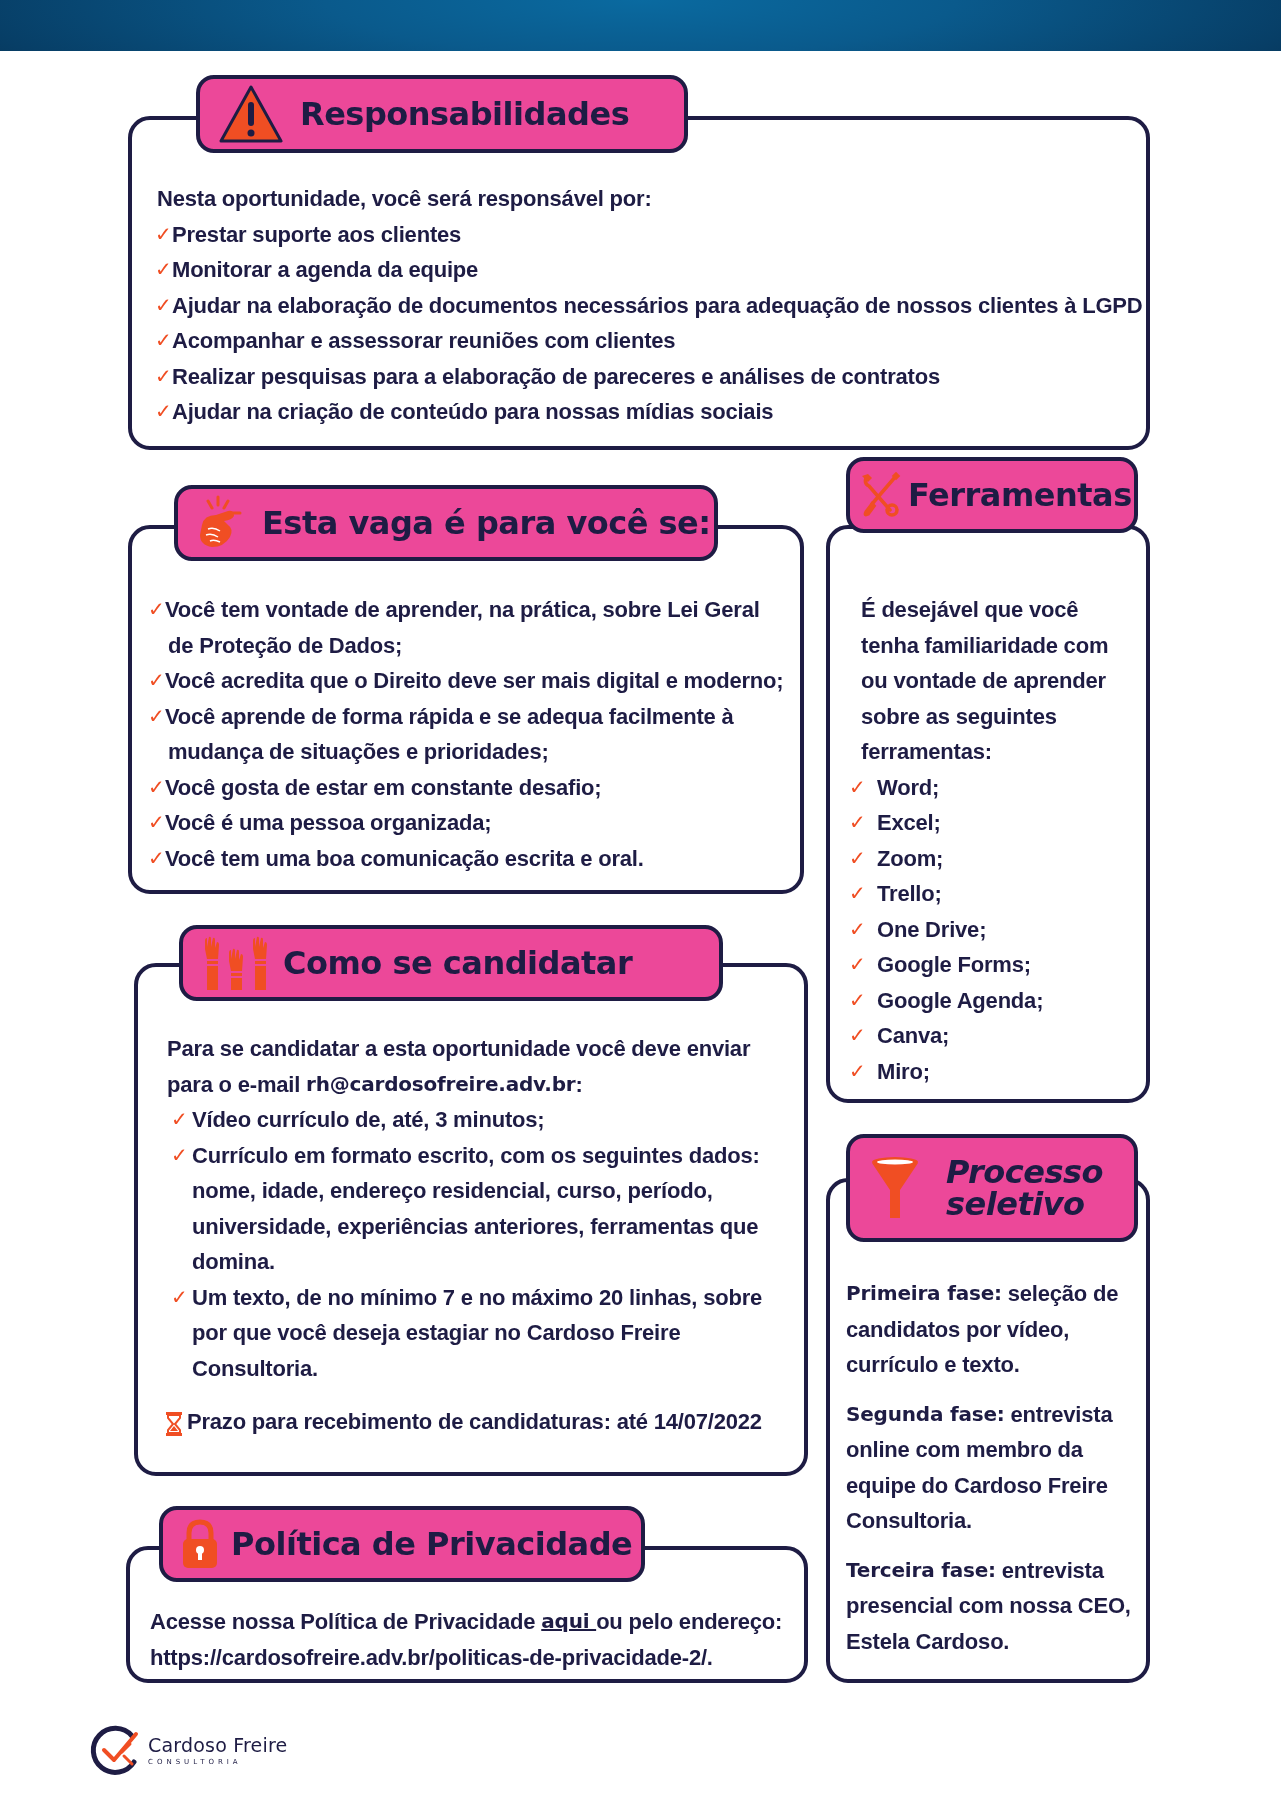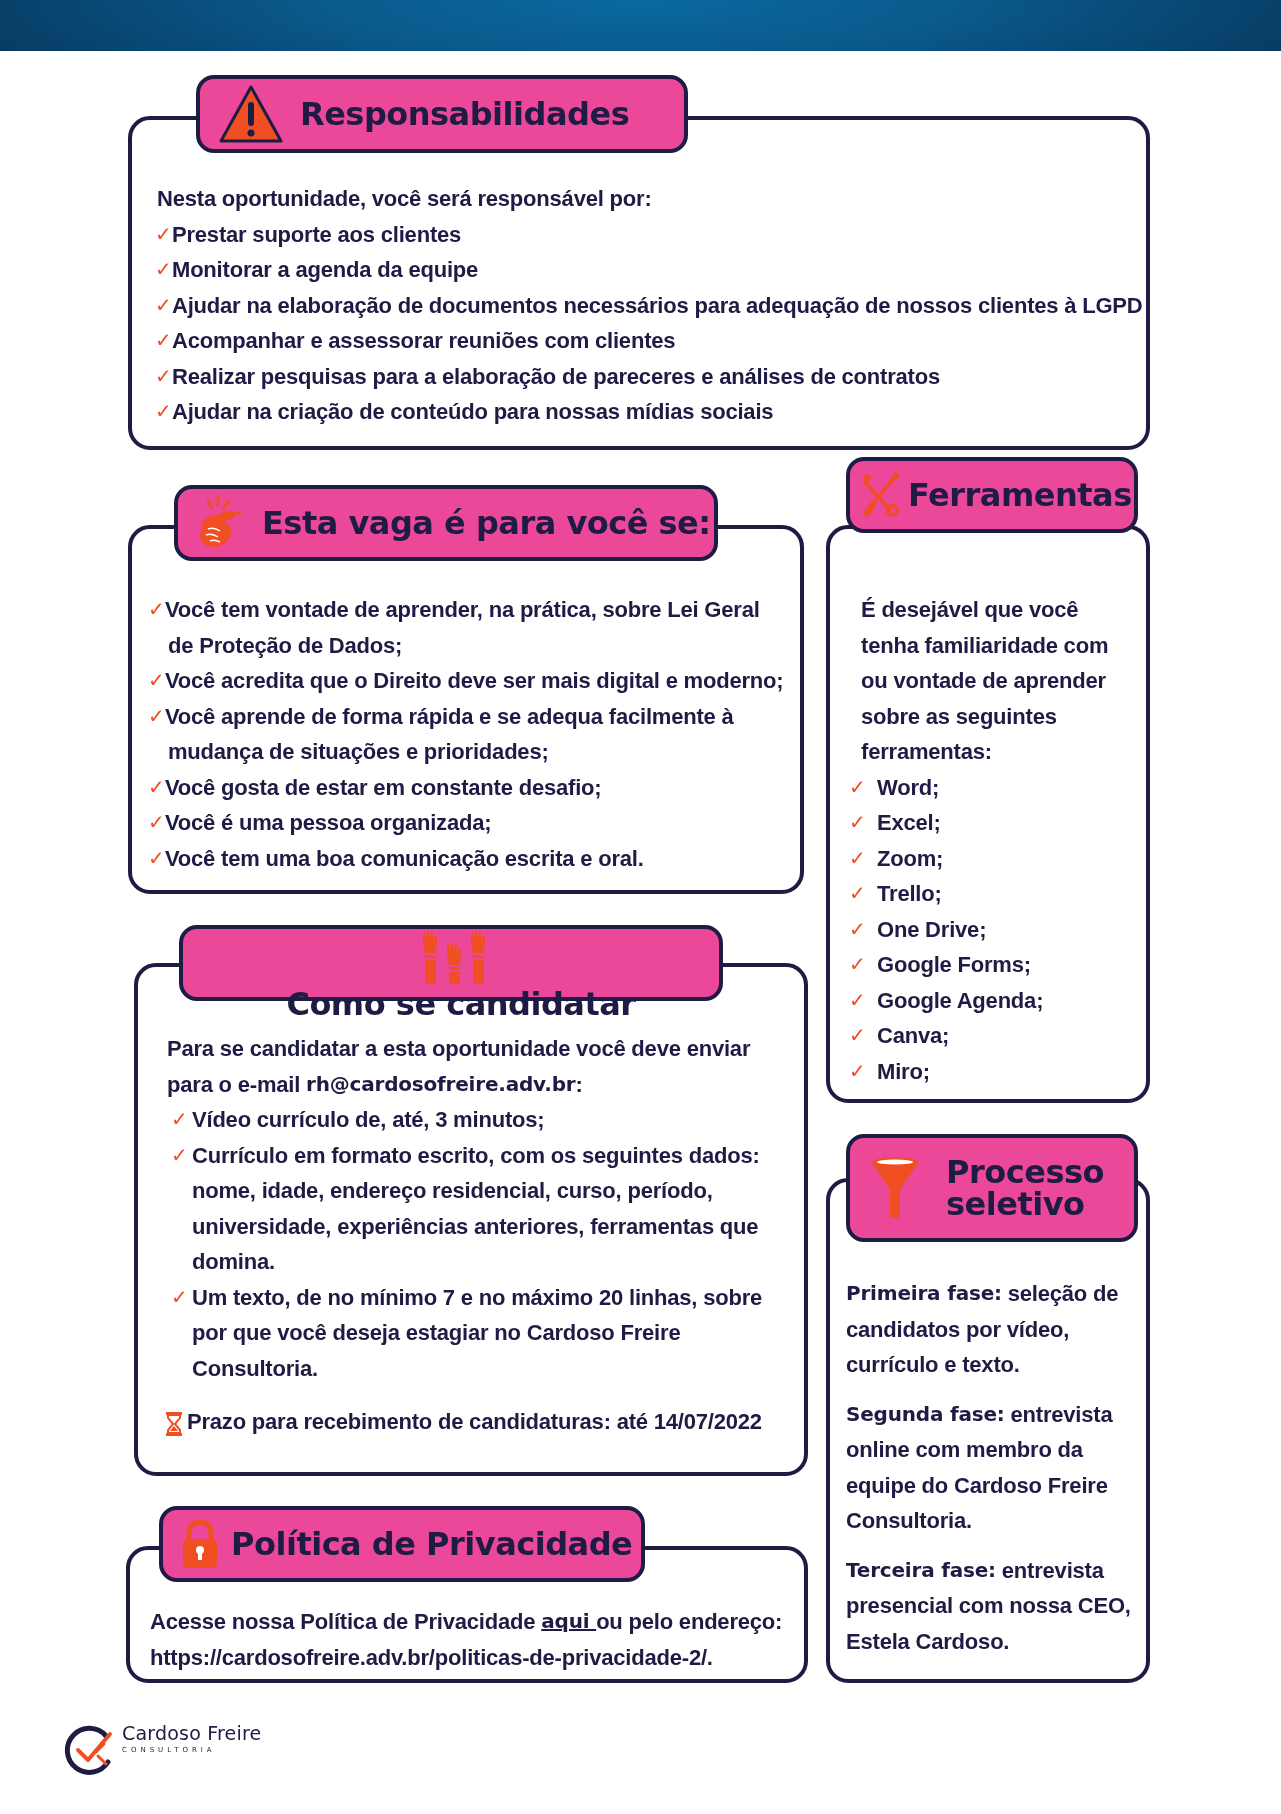--- a/index.html
+++ b/index.html
@@ -27,21 +27,21 @@
   .txt {
     position: absolute; font-family: "Liberation Sans", sans-serif; font-weight: bold; font-size: 22px;
     color: #1e1c44; line-height: 35.5px; letter-spacing: -0.2px;
   }
   .row { display: flex; align-items: flex-start; white-space: nowrap; }
   .check { color: #f04e23; font-family: "DejaVu Sans", sans-serif; font-weight: normal; font-size: 20px; width: 17px; flex: 0 0 17px; }
   .indent { padding-left: 17px; }
   .strong { font-family: "DejaVu Sans", sans-serif; font-weight: bold; font-size: 20px; }
   .link { text-decoration: underline; font-family: "DejaVu Sans", sans-serif; font-weight: bold; font-size: 20px; }
 
-  .logo { position: absolute; left: 64px; top: 1722px; display: flex; }
+  .logo { position: absolute; left: 90px; top: 1722px; display: flex; align-items: center; }
   .logo .name { font-family: "DejaVu Sans", sans-serif; font-size: 19px; color: #1e1c44; letter-spacing: 0.2px; }
   .logo .sub { font-family: "DejaVu Sans", sans-serif; font-size: 7px; letter-spacing: 4px; color: #1e1c44; margin-top: 2px; }
 </style>
 </head>
 <body>
 
 <div class="topbar"></div>
 
 <div class="box" style="left:128px; top:116px; width:1022px; height:334px;"></div>
 <div class="tab" style="left:196px; top:75px; width:492px; height:78px; padding-left:18px;">
@@ -235,21 +235,21 @@
       <div>
         <div class="row">
           <span class="check" style="width: 28px; flex-basis: 28px;">✓</span>
           <span>Miro;</span>
         </div>
       </div>
     </div>
 </div>
 
 <div class="box" style="left:134px; top:963px; width:674px; height:513px;"></div>
-<div class="tab" style="left:179px; top:925px; width:544px; height:76px; padding-left:20px;flex-direction:column;">
+<div class="tab" style="left:179px; top:925px; width:544px; height:76px; padding-left:20px;">
   <span class="icon" style="width:68px;height:56px;margin-right:12px;">
     <svg width="68" height="56" viewBox="0 0 68 56">
       <g fill="#f04e23">
         <path d="M2 14 L2 6 Q2 3 4 3 L4 12 L6 2 Q8 1 8 4 L8 12 L10 3 Q12 2 12 5 L12 13 L14 7 Q16 7 16 10 L15 24 L4 24 Z"></path>
         <rect x="4" y="26" width="11" height="3"></rect>
           <rect x="4" y="31" width="11" height="24"></rect>
         <path d="M26 26 L26 18 Q26 15 28 15 L28 24 L30 14 Q32 13 32 16 L32 24 L34 15 Q36 14 36 17 L36 25 L38 19 Q40 19 40 22 L39 36 L28 36 Z"></path>
         <rect x="28" y="38" width="11" height="3"></rect>
           <rect x="28" y="43" width="11" height="12"></rect>
         <path d="M50 14 L50 6 Q50 3 52 3 L52 12 L54 2 Q56 1 56 4 L56 12 L58 3 Q60 2 60 5 L60 13 L62 7 Q64 7 64 10 L63 24 L52 24 Z"></path>
@@ -317,21 +317,21 @@
 
 <div class="box" style="left:826px; top:1178px; width:324px; height:505px;"></div>
 <div class="tab" style="left:846px; top:1134px; width:292px; height:108px; padding-left:20px;">
   <span class="icon" style="width:50px;height:64px;margin-right:26px;">
     <svg width="50" height="64" viewBox="0 0 50 64">
         <ellipse cx="25" cy="6" rx="23" ry="5" fill="#f04e23"></ellipse>
         <ellipse cx="25" cy="6" rx="18" ry="2.5" fill="#fff"></ellipse>
         <path d="M2 7 L20 34 L20 62 L30 62 L30 34 L48 7 Q25 14 2 7 Z" fill="#f04e23"></path>
       </svg>
   </span>
-  <span class="title" style="line-height:32px;">
+  <span class="title" style="line-height:32px;font-style:italic;">
     <span>Processo</span><br>
     <span>seletivo</span>
   </span>
 </div>
 <div class="txt" style="left:846px; top:1276px;">
   <div id="proc-list">
       <div>
         <div class="row">
           <span class="strong">Primeira fase:</span>
           <span style="white-space:pre;"> seleção de</span>

